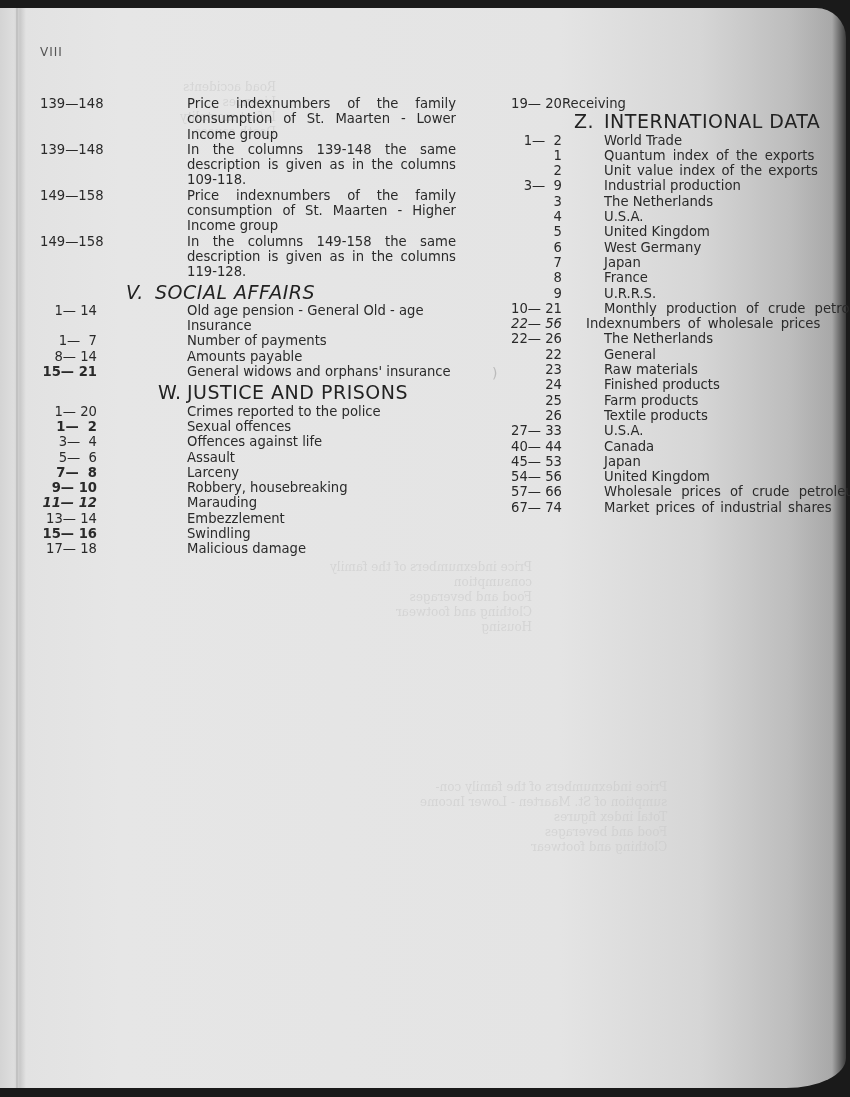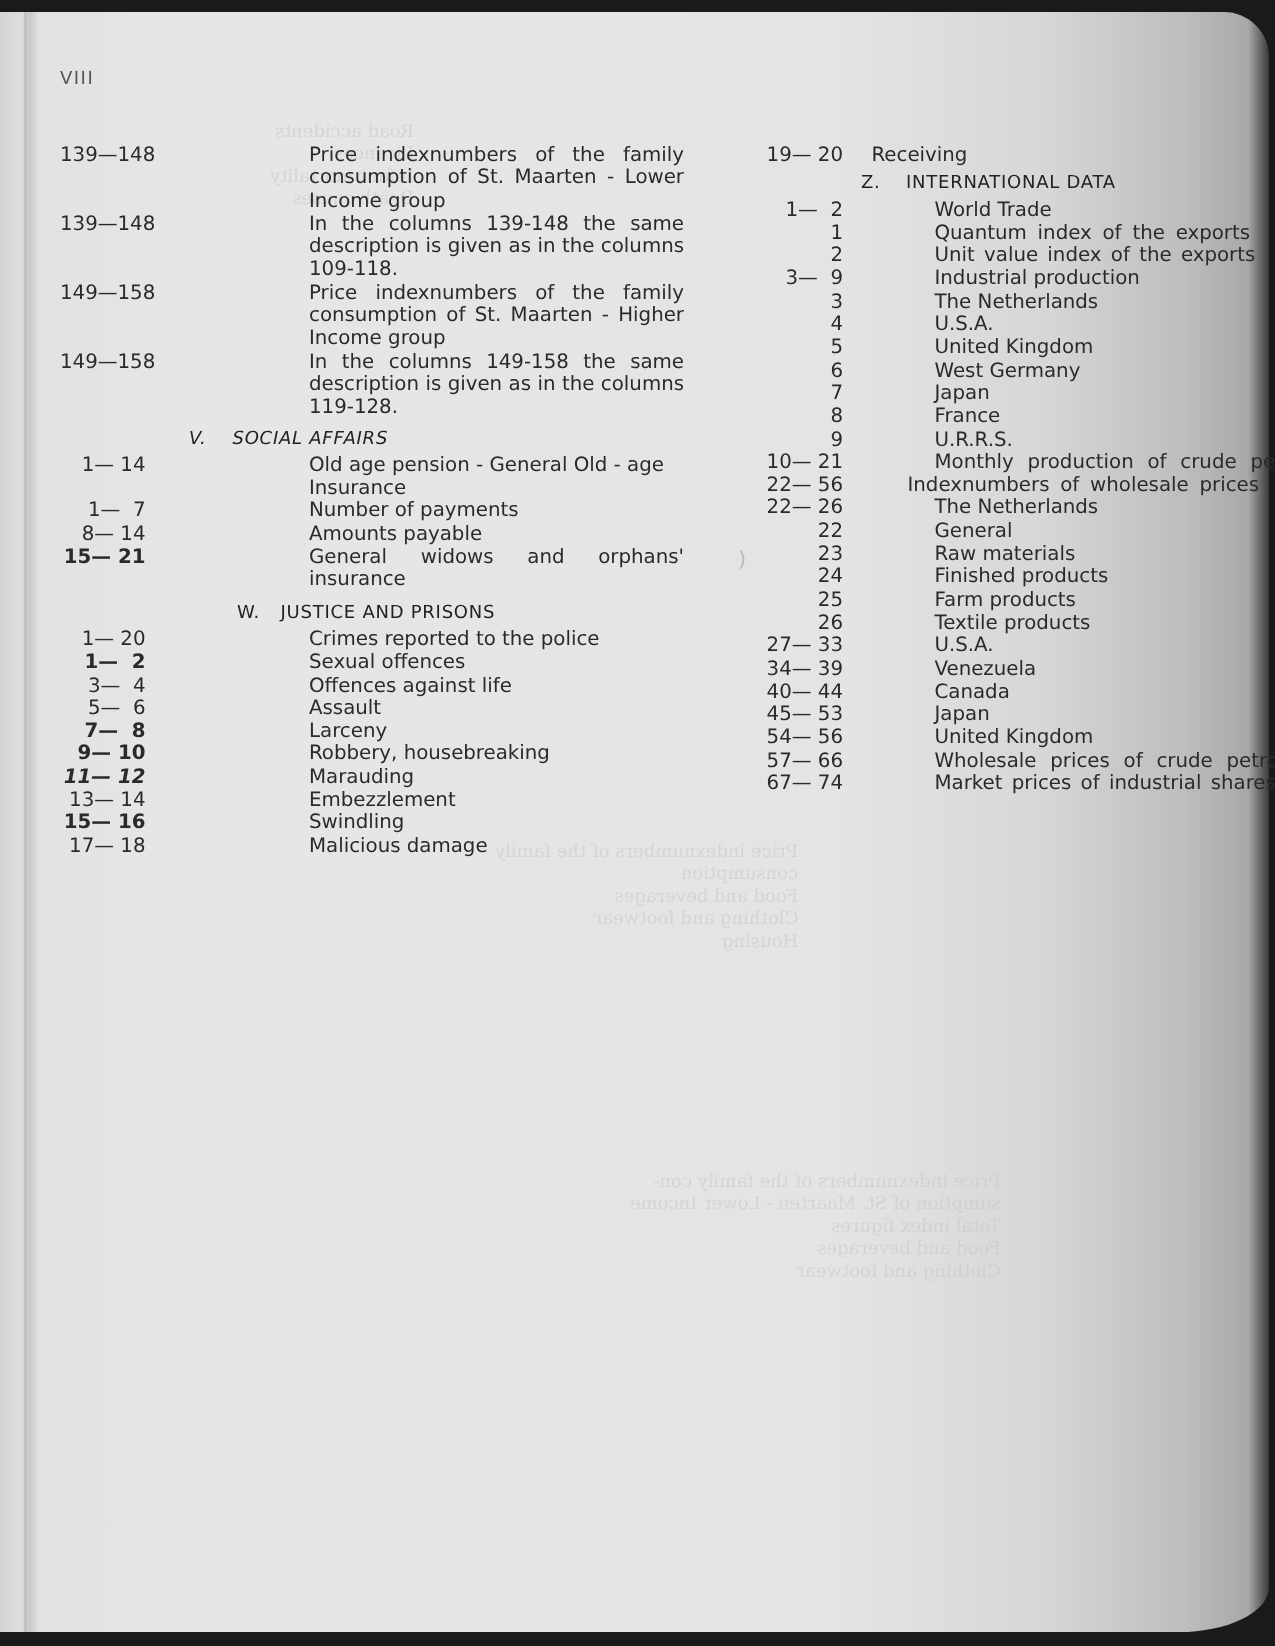--- a/index.html
+++ b/index.html
@@ -16,25 +16,25 @@
   }
   .spine-line {
     position: absolute; left: 16px; top: 8px; width: 2px; height: 1080px;
     background: #c2c2c2;
   }
   .folio {
     position: absolute; left: 40px; top: 45px;
     font-size: 12px; color: #555; letter-spacing: 1px;
   }
   .col { position: absolute; color: #2a2a2a; font-size: 13.2px; line-height: 15.3px; }
-  .row { display: flex; gap: 19px; }
+  .row { display: flex; }
   .num { flex: 0 0 auto; white-space: pre; }
   .desc { flex: 1 1 auto; text-align: justify; }
   .desc.nojust { text-align: left; }
-  .heading { font-size: 12px; letter-spacing: 0.5px; color: #222; margin: 2px 0 3px 0; }
+  .heading { font-size: 19px; letter-spacing: 0.5px; color: #222; margin: 2px 0 3px 0; }
   .heading .letter { display: inline-block; }
   .bold { font-weight: bold; }
   .ghost {
     position: absolute; color: #c8c8c8; font-size: 12px; line-height: 15px;
     font-family: "DejaVu Serif", serif; transform: scaleX(-1); opacity: 0.55;
   }
   .bleed-mark { position: absolute; left: 492px; top: 365px; color: #bbb; font-size: 14px; }
 </style>
 </head>
 <body>
@@ -188,21 +188,21 @@
     </div>
   <div class="row">
       <span class="num" style="width:52px; text-align:right; padding-right:42px;">9</span>
       <span class="desc nojust">U.R.R.S.</span>
     </div>
   <div class="row">
       <span class="num" style="width:52px; text-align:right; padding-right:42px;">10— 21</span>
       <span class="desc nojust" style="word-spacing:5px;">Monthly production of crude petroleum</span>
     </div>
   <div class="row">
-      <span class="num" style="width:52px; text-align:right; padding-right:24px;">22— 56</span>
+      <span class="num" style="width:52px; text-align:right; padding-right:24px;font-style:italic;">22— 56</span>
       <span class="desc nojust" style="word-spacing:3px;">Indexnumbers of wholesale prices</span>
     </div>
   <div class="row">
       <span class="num" style="width:52px; text-align:right; padding-right:42px;">22— 26</span>
       <span class="desc nojust">The Netherlands</span>
     </div>
   <div class="row">
       <span class="num" style="width:52px; text-align:right; padding-right:42px;">22</span>
       <span class="desc nojust">General</span>
     </div>
@@ -220,24 +220,20 @@
     </div>
   <div class="row">
       <span class="num" style="width:52px; text-align:right; padding-right:42px;">26</span>
       <span class="desc nojust">Textile products</span>
     </div>
   <div class="row">
       <span class="num" style="width:52px; text-align:right; padding-right:42px;">27— 33</span>
       <span class="desc nojust">U.S.A.</span>
     </div>
   <div class="row">
-      <span class="num" style="width:52px; text-align:right; padding-right:42px;">34— 39</span>
-      <span class="desc nojust">Venezuela</span>
-    </div>
-  <div class="row">
       <span class="num" style="width:52px; text-align:right; padding-right:42px;">40— 44</span>
       <span class="desc nojust">Canada</span>
     </div>
   <div class="row">
       <span class="num" style="width:52px; text-align:right; padding-right:42px;">45— 53</span>
       <span class="desc nojust">Japan</span>
     </div>
   <div class="row">
       <span class="num" style="width:52px; text-align:right; padding-right:42px;">54— 56</span>
       <span class="desc nojust">United Kingdom</span>

